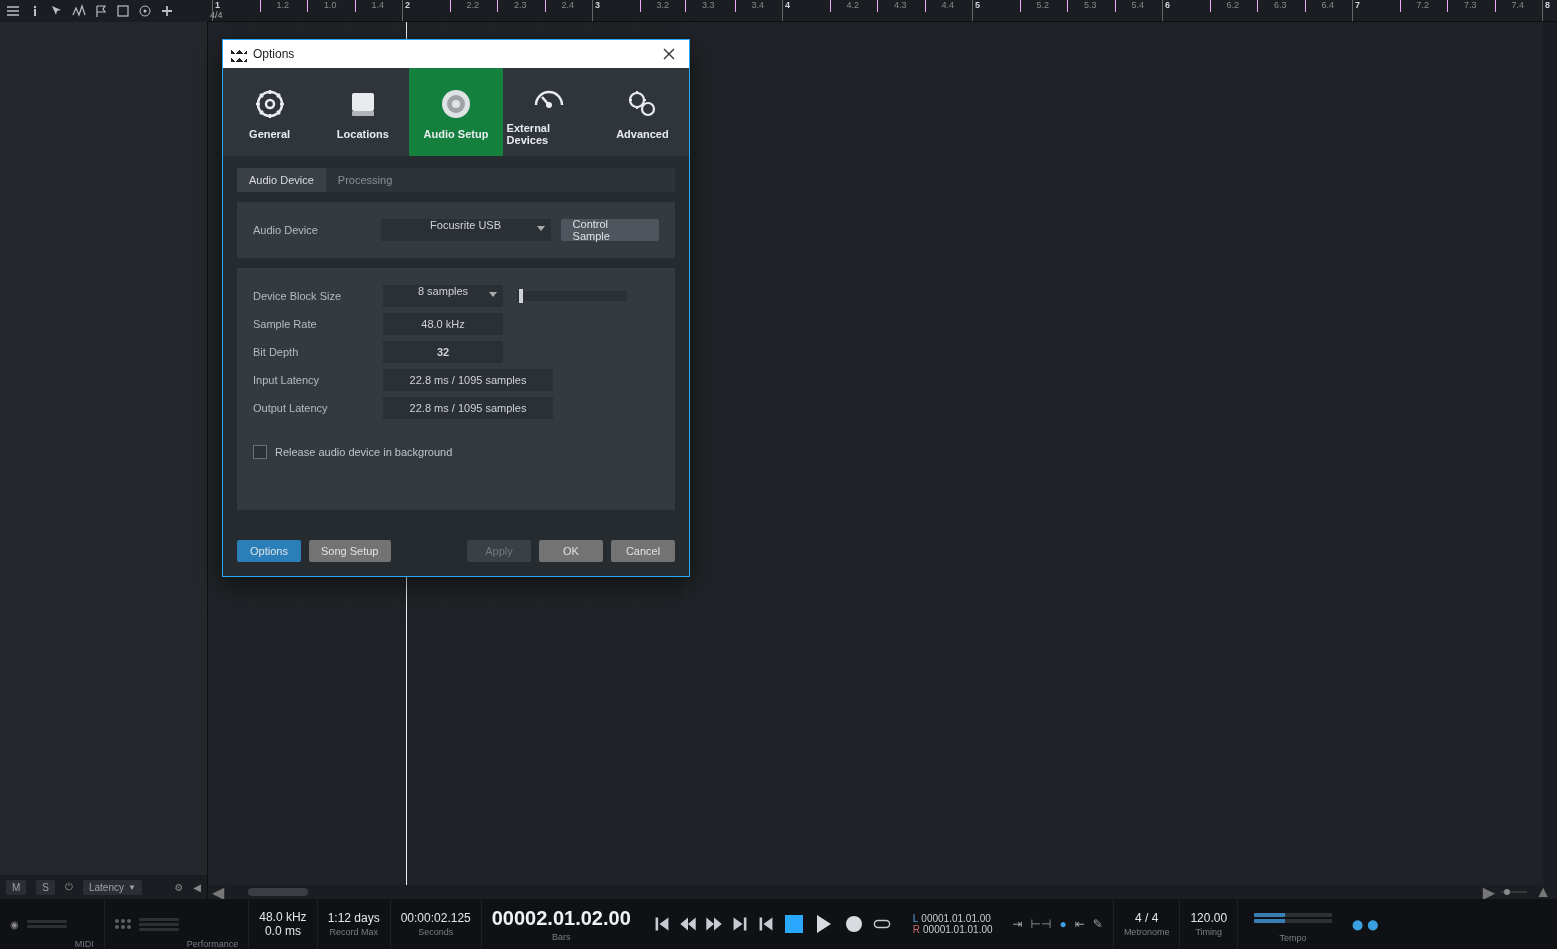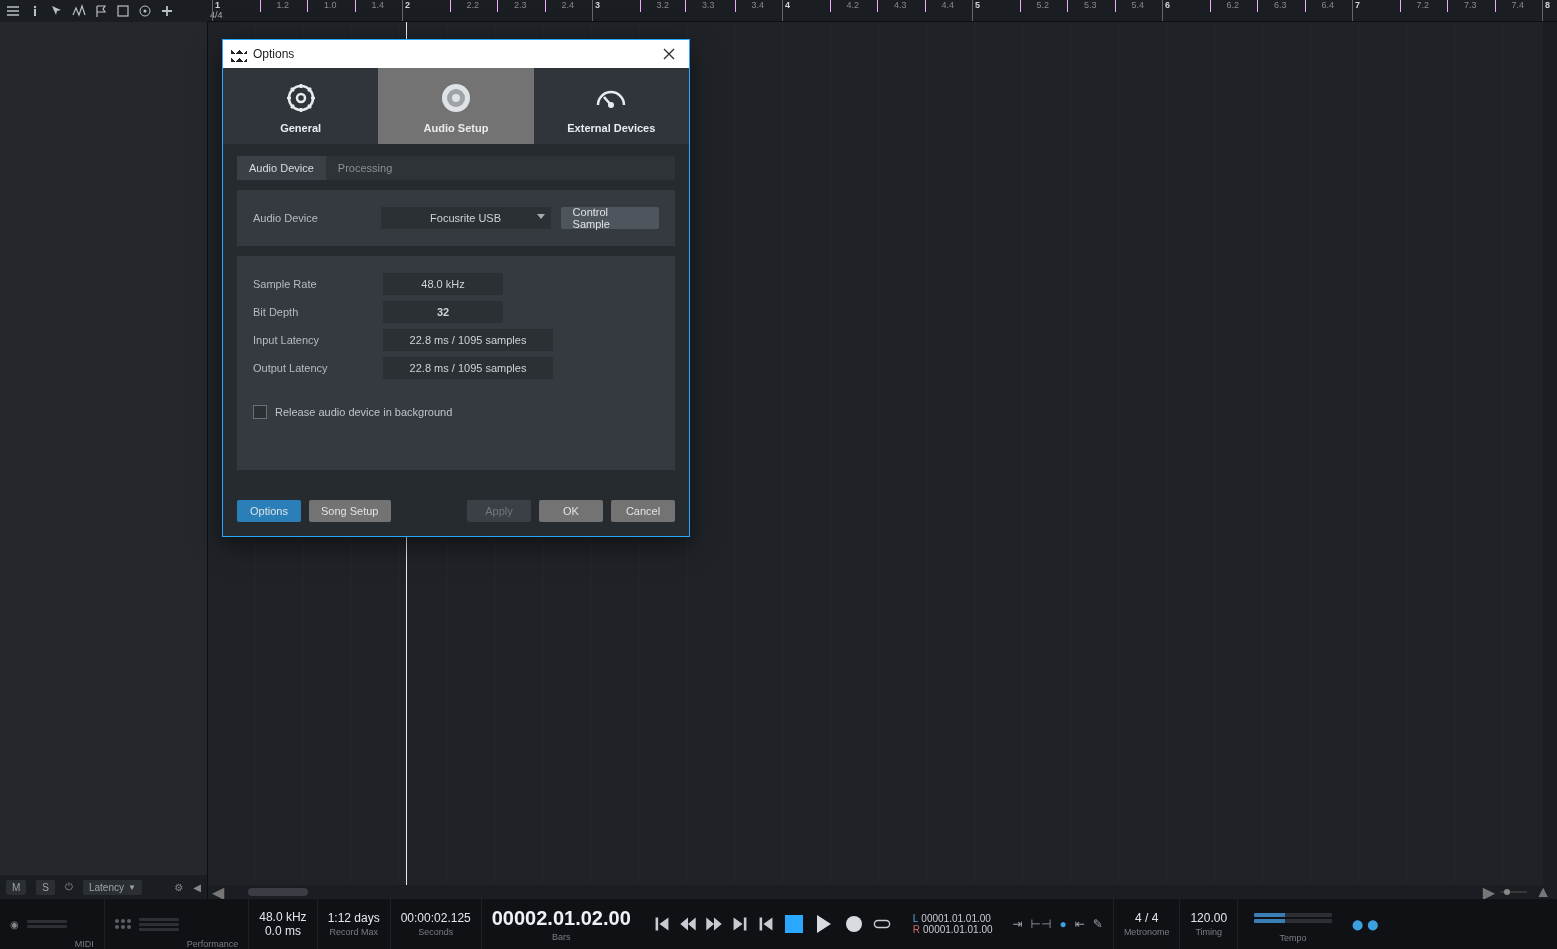--- a/index.html
+++ b/index.html
@@ -57,34 +57,34 @@
 
 
 .dialog { position:absolute; left:222px; top:39px; width:468px; background:#eceff2; border:1px solid #2aa8ff; box-shadow:0 8px 24px rgba(0,0,0,0.5); }
 .dlg-title { height:28px; display:flex; align-items:center; padding:0 8px; background:#fff; color:#222; font-size:12px; }
 .dlg-title .app-ico { width:16px; height:16px; margin-right:6px; background:
   linear-gradient(45deg,#222 25%,transparent 25%),linear-gradient(-45deg,#222 25%,transparent 25%); background-size:8px 8px;}
 .dlg-close { margin-left:auto; width:24px; height:24px; display:flex; align-items:center; justify-content:center; color:#333;}
 
 .dlg-tabs { display:flex; background:#2f353b; }
 .dlg-tab { flex:1; display:flex; flex-direction:column; align-items:center; justify-content:center; padding:12px 4px 10px; gap:6px; color:#e8ecef; font-size:11px; font-weight:bold; cursor:pointer;}
-.dlg-tab.active { background:#737373; }
+.dlg-tab.active { background:#15803d; }
 .dlg-tab .ico { width:36px; height:36px; display:flex; align-items:center; justify-content:center;}
 .dlg-tab .ico svg { width:34px; height:34px; }
 
 .dlg-body { background:#262b30; padding:12px 14px 20px; }
 .sub-tabs { display:flex; background:#2e3338; font-size:11px; }
 .sub-tab { padding:6px 12px; color:#8a8f95; cursor:pointer;}
 .sub-tab.active { background:#3a4046; color:#d8dcdf;}
 
 .panel { background:#343a40; margin-top:10px; padding:14px 16px; font-size:11px; color:#bfc4c9;}
 .panel + .panel { margin-top:10px;}
 .row { display:flex; align-items:center; height:28px; }
 .row .lbl { width:130px; color:#b6bbc0;}
-.select { flex:0 0 170px; background:#2b3035; height:22px; display:flex; align-items:center; justify-content:center; position:relative; color:#cfd3d7; margin-right:10px;}
+.select { flex:0 0 170px; background:#2b3035; height:22px; display:flex; align-items:flex-start; justify-content:center; position:relative; color:#cfd3d7; margin-right:10px;}
 .select .chev { position:absolute; right:6px; top:7px; width:0;height:0;border-left:4px solid transparent;border-right:4px solid transparent;border-top:5px solid #aaa;}
 .value-box { flex:0 0 170px; background:#2b3035; height:22px; display:flex; align-items:center; justify-content:center; color:#cfd3d7;}
 .btn { background:#4e555c; color:#dfe3e6; height:22px; padding:0 12px; display:flex; align-items:center; border-radius:2px; font-size:11px;}
 .btn.primary { background:#2a7fb8;}
 .btn.disabled { color:#7f848a; }
 .slider-track { flex:0 0 110px; height:10px; background:#2b3035; position:relative; margin-left:4px;}
 .slider-thumb { position:absolute; left:2px; top:-2px; width:4px; height:14px; background:#cfd3d7;}
 .checkbox { width:14px; height:14px; border:1px solid #6b7075; margin-right:8px; background:#2b3035;}
 
 .dlg-footer { background:#262b30; padding:10px 14px 14px; display:flex; gap:8px;}
@@ -340,60 +340,89 @@
     <div class="dlg-tab">
       <span class="ico">
           <svg viewBox="0 0 34 34">
             <circle cx="17" cy="17" r="12" stroke="#e8ecef" stroke-width="2.5" fill="none"></circle>
             <circle cx="17" cy="17" r="4" stroke="#e8ecef" stroke-width="2.5" fill="none"></circle>
             <path d="M17 3v4M17 27v4M3 17h4M27 17h4M7 7l3 3M24 24l3 3M27 7l-3 3M7 27l3-3" stroke="#e8ecef" stroke-width="2.5"></path>
           </svg>
         </span>
       <span>General</span>
     </div>
+    <div class="dlg-tab">
+      <span class="ico">
+          <svg viewBox="0 0 34 34">
+            <rect x="6" y="6" width="22" height="18" rx="2" fill="#e8ecef"></rect>
+            <rect x="6" y="24" width="22" height="5" rx="1" fill="#b0b4b8"></rect>
+          </svg>
+        </span>
+      <span>Locations</span>
+    </div>
     <div class="dlg-tab active">
       <span class="ico">
           <svg viewBox="0 0 34 34">
             <circle cx="17" cy="17" r="14" fill="#dfe3e6"></circle>
             <circle cx="17" cy="17" r="9" fill="#9ea3a8"></circle>
             <circle cx="17" cy="17" r="4" fill="#dfe3e6"></circle>
           </svg>
         </span>
       <span>Audio Setup</span>
     </div>
     <div class="dlg-tab">
       <span class="ico">
           <svg viewBox="0 0 34 34">
             <path d="M4 24a13 13 0 0126 0" stroke="#e8ecef" stroke-width="2.5" fill="none"></path>
             <circle cx="17" cy="24" r="3" fill="#e8ecef"></circle>
             <line x1="17" y1="24" x2="10" y2="16" stroke="#e8ecef" stroke-width="2.5"></line>
           </svg>
         </span>
       <span>External Devices</span>
     </div>
+    <div class="dlg-tab">
+      <span class="ico">
+          <svg viewBox="0 0 34 34">
+            <circle cx="12" cy="13" r="7" stroke="#e8ecef" stroke-width="2.2" fill="none"></circle>
+            <circle cx="23" cy="22" r="6" stroke="#e8ecef" stroke-width="2.2" fill="none"></circle>
+            <path d="M12 4v3M12 19v3M4 13h3M18 13h3" stroke="#e8ecef" stroke-width="2"></path>
+          </svg>
+        </span>
+      <span>Advanced</span>
+    </div>
   </div>
 
   <div class="dlg-body">
     <div class="sub-tabs">
       <div class="sub-tab active">Audio Device</div>
       <div class="sub-tab">Processing</div>
     </div>
 
     <div class="panel">
       <div class="row">
         <span class="lbl">Audio Device</span>
         <div class="select">
           <span>Focusrite USB</span>
           <span class="chev"></span>
         </div>
         <div class="btn">Control Sample</div>
       </div>
     </div>
 
     <div class="panel">
+      <div class="row">
+        <span class="lbl">Device Block Size</span>
+        <div class="select" style="flex:0 0 120px;">
+          <span>8 samples</span>
+          <span class="chev"></span>
+        </div>
+        <div class="slider-track">
+          <div class="slider-thumb"></div>
+        </div>
+      </div>
       <div class="row">
         <span class="lbl">Sample Rate</span>
         <div class="value-box" style="flex:0 0 120px;">48.0 kHz</div>
       </div>
       <div class="row">
         <span class="lbl">Bit Depth</span>
         <div class="value-box" style="flex:0 0 120px;font-weight:bold;">32</div>
       </div>
       <div class="row">
         <span class="lbl">Input Latency</span>

